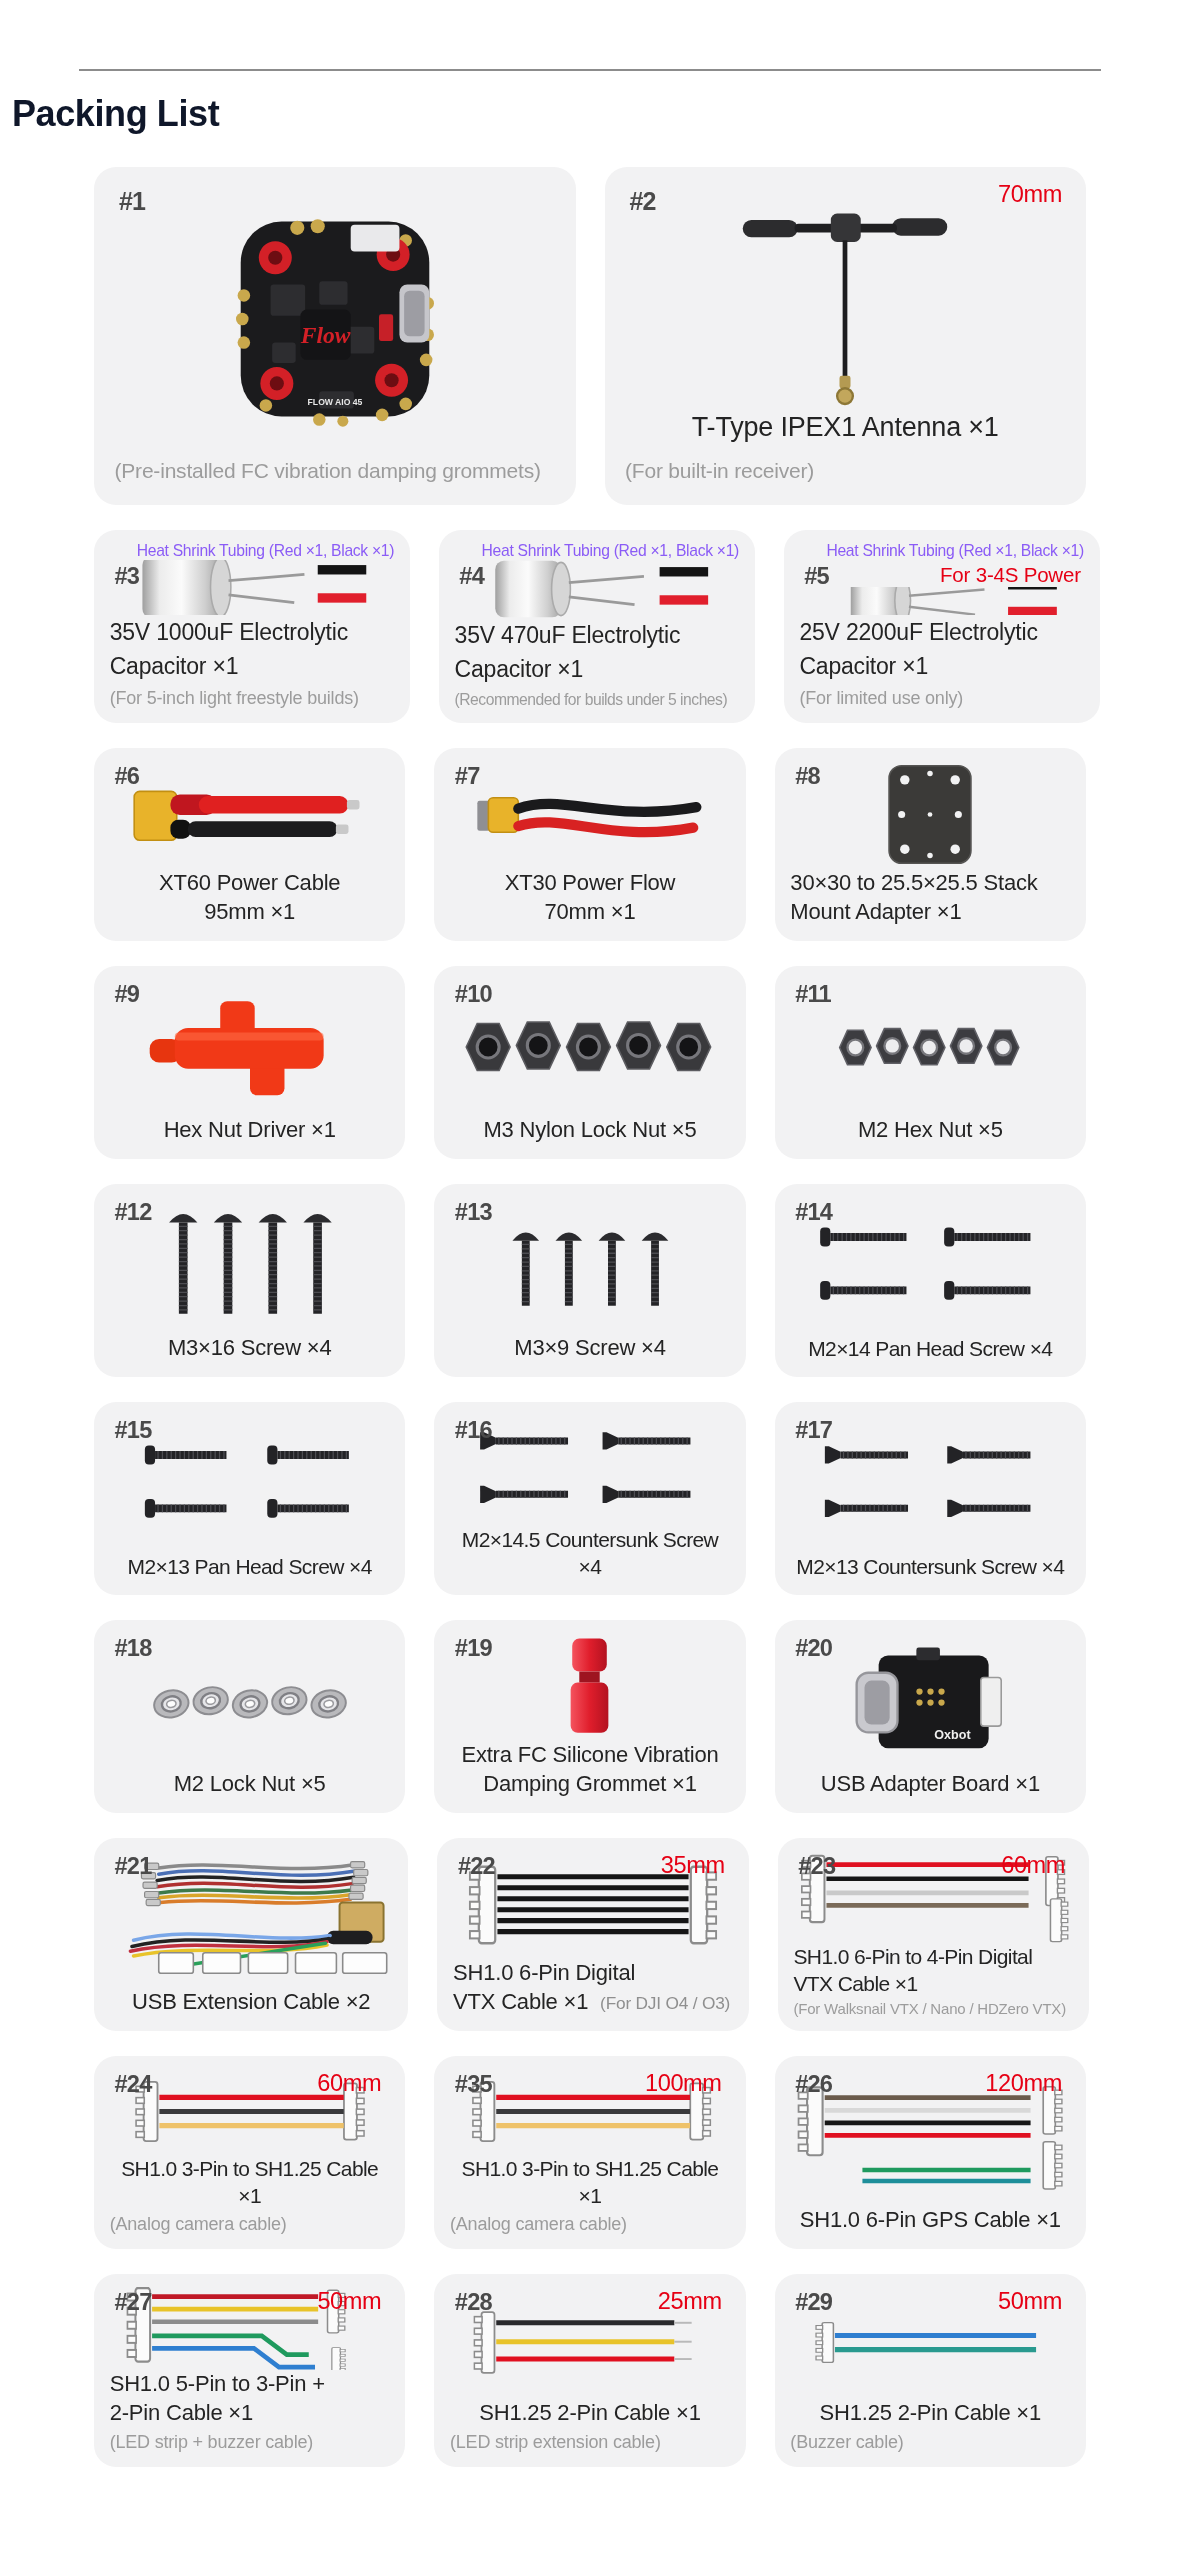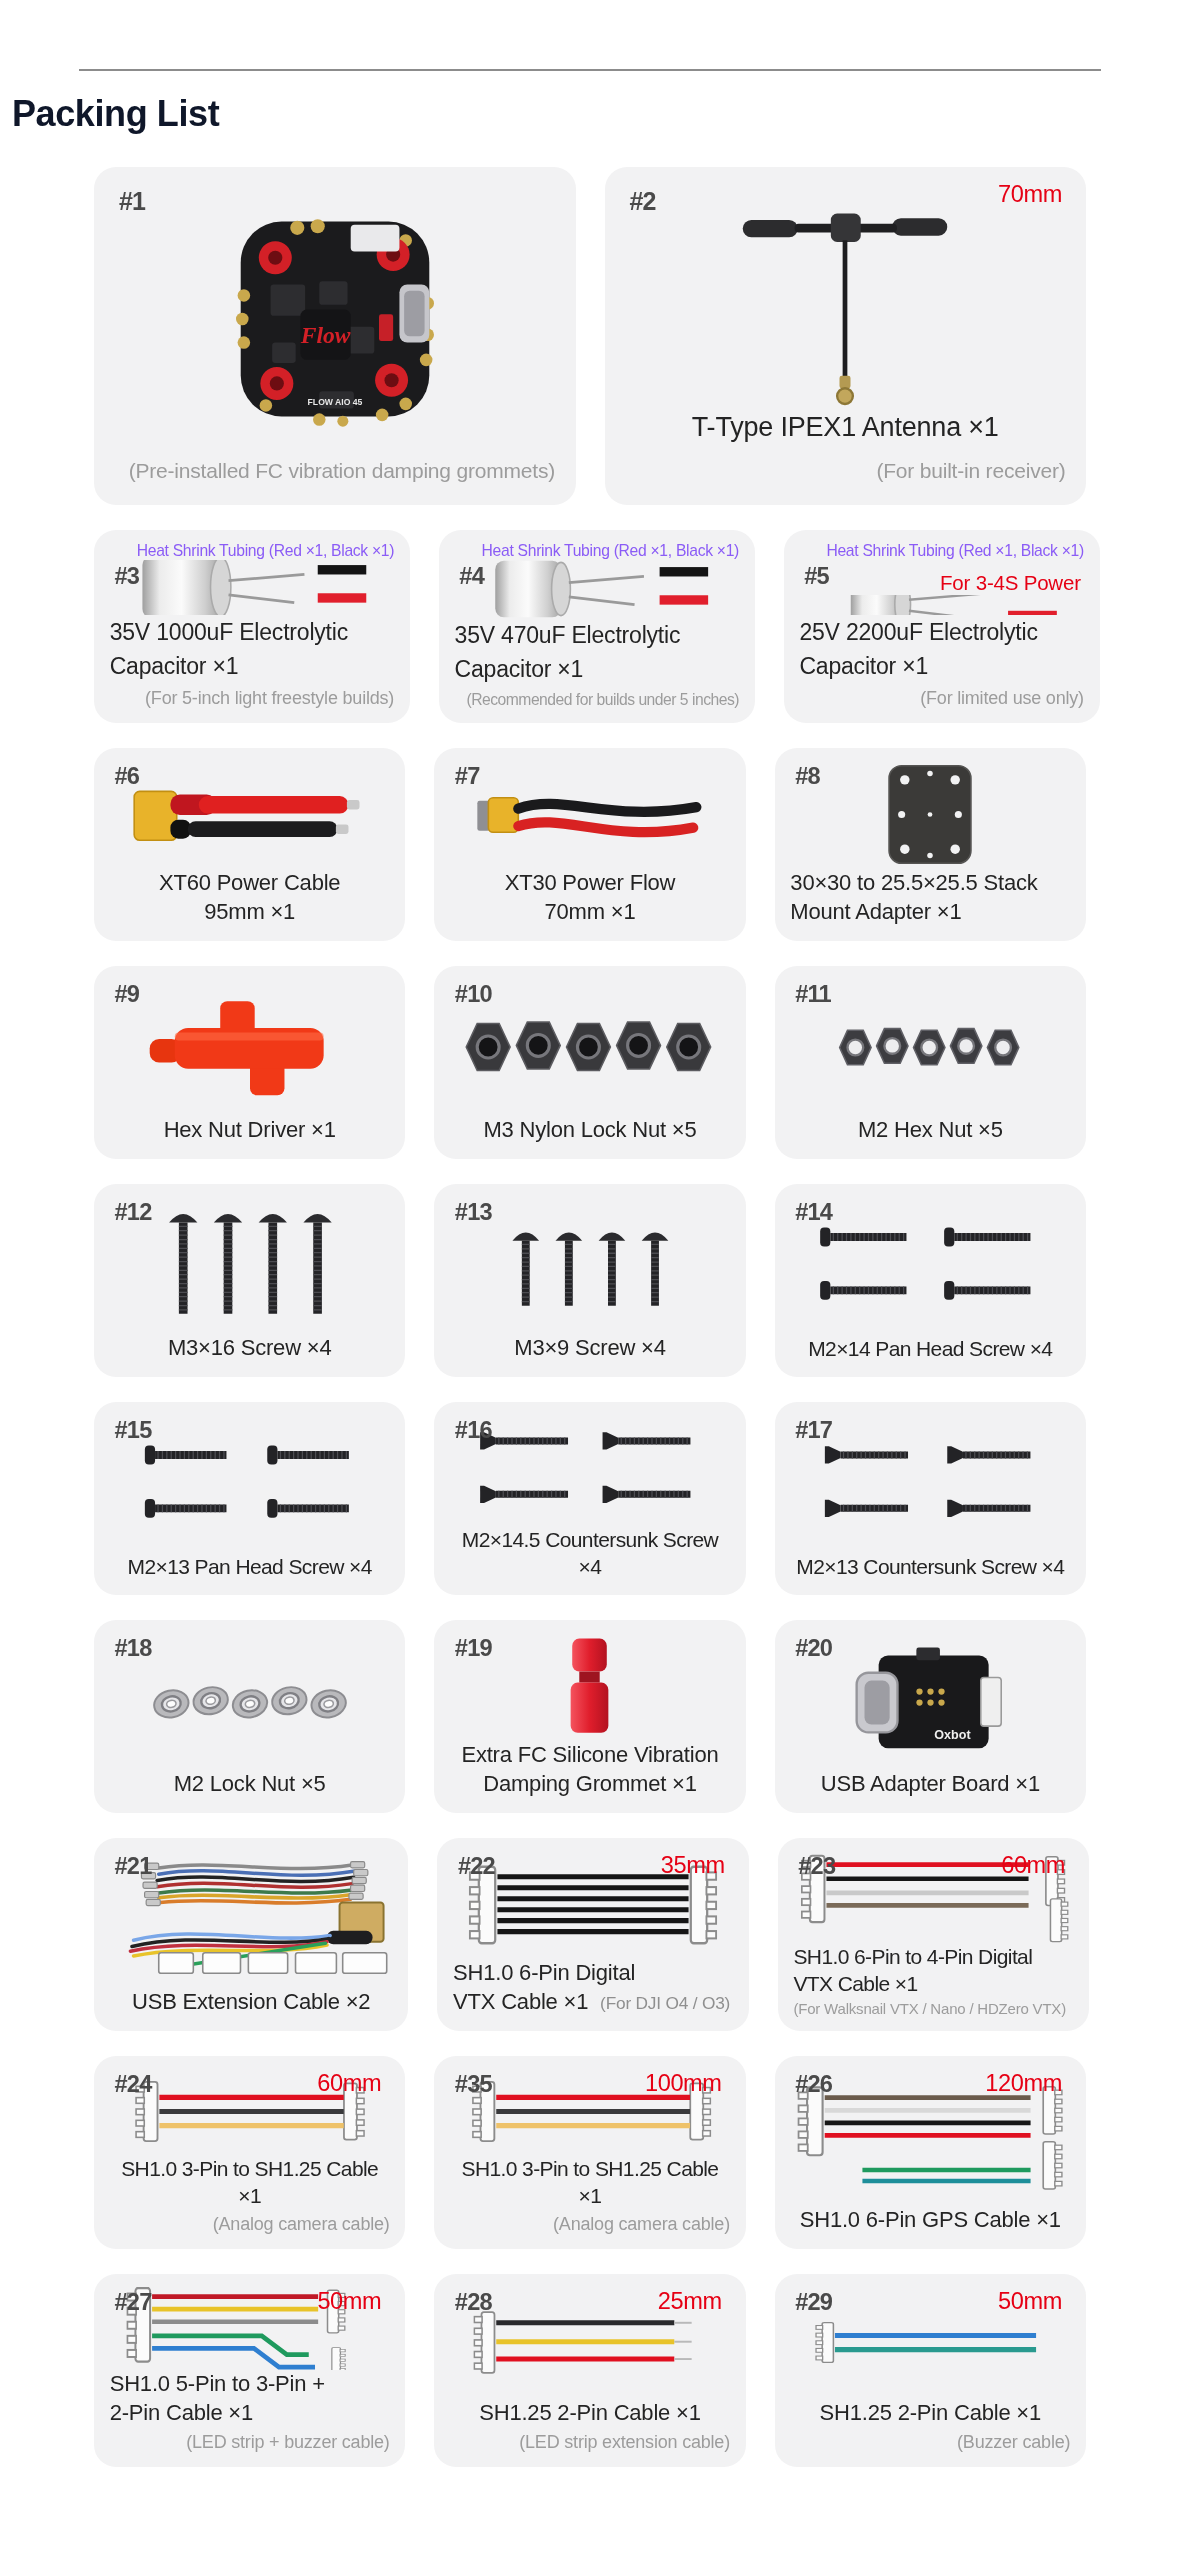--- a/index.html
+++ b/index.html
@@ -12,26 +12,26 @@
   .card { position:relative; flex:1; background:#f2f2f3; border-radius:22px; padding:12.6px 15.7px 14px; display:flex; flex-direction:column; align-items:center; height:193px; }
   .row.r1 .card { height:338px; padding:17.3px 20.5px 22px; }
   .num { position:absolute; top:15.7px; left:20.5px; font-size:23.6px; font-weight:bold; color:#4a4a4a; letter-spacing:-0.8px; }
   .row.r1 .num { top:20.5px; left:25px; font-size:25px; }
   .size { position:absolute; top:14px; right:24px; font-size:23.6px; color:#e60014; letter-spacing:-0.4px; }
   .art { flex:1 1 auto; width:100%; display:flex; align-items:center; justify-content:center; min-height:0; overflow:hidden; }
   .ttl { font-size:22px; color:#242424; text-align:center; line-height:1.3; letter-spacing:-0.2px; width:100%; }
   .row.r1 .ttl { font-size:27px; margin-bottom:9.4px; }
   .ttl.small { font-size:21px; letter-spacing:-0.6px; }
   .ttl.left { text-align:left; }
-  .sub { font-size:18px; color:#9c9c9c; text-align:right; margin-top:3.9px; width:100%; letter-spacing:-0.2px; }
+  .sub { font-size:18px; color:#9c9c9c; text-align:left; margin-top:3.9px; width:100%; letter-spacing:-0.2px; }
   .row.r1 .sub { font-size:21px; }
   .sub.left { text-align:left; font-size:15px; margin-top:2.4px; }
   .sub.xs { font-size:15.7px; letter-spacing:-0.5px; }
   .note { width:100%; text-align:right; padding-left:27px; font-size:15.7px; color:#8b5cf6; white-space:nowrap; letter-spacing:-0.3px; }
-  .note2 { width:100%; text-align:right; padding-right:3.1px; font-size:20.5px; color:#e60014; letter-spacing:-0.2px; margin-top:11px; }
+  .note2 { width:100%; text-align:right; padding-right:3.1px; font-size:20.5px; color:#e60014; letter-spacing:-0.2px; margin-top:3px; }
   .cap-card .num { top:33px; }
   .cap-card .ttl { font-size:23px; line-height:1.5; }
   .inline-note { font-size:17.3px; color:#8f8f8f; letter-spacing:-0.2px; }
   svg { display:block; }
 </style>
 </head>
 <body>
 
 <svg width="0" height="0" style="position:absolute">
   <defs>

